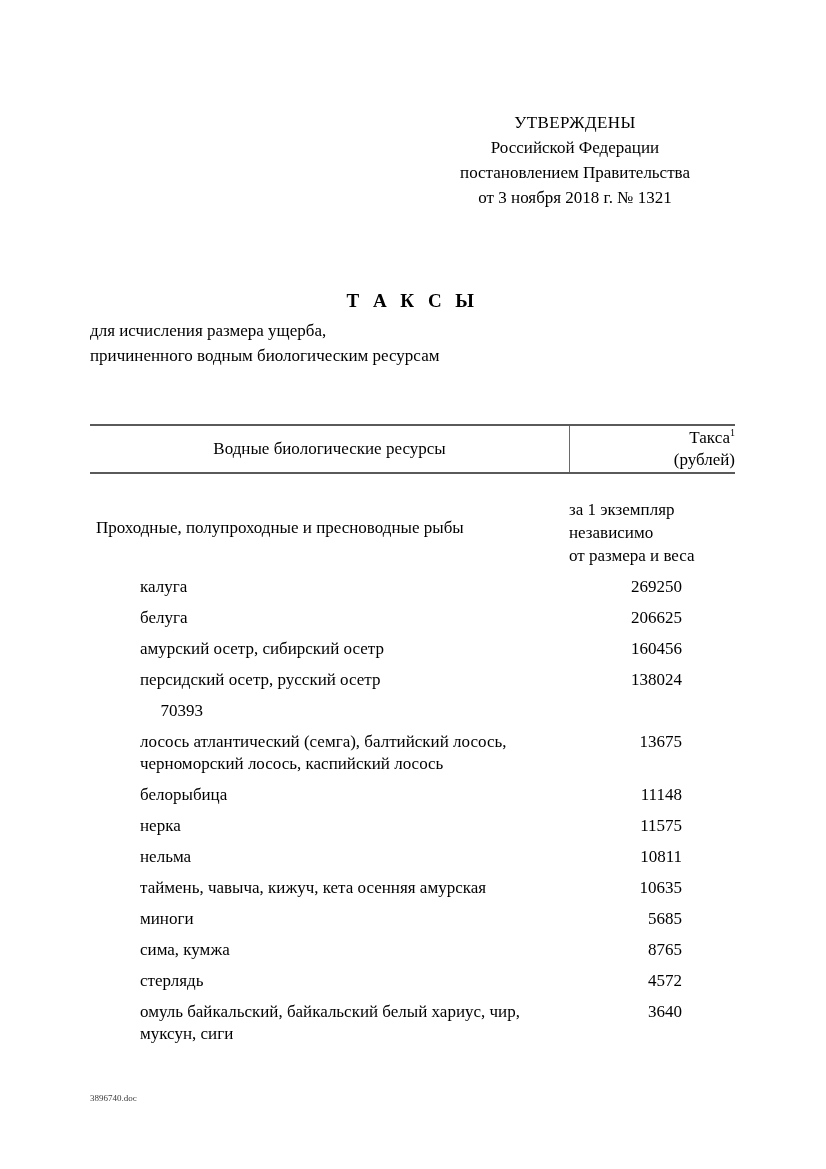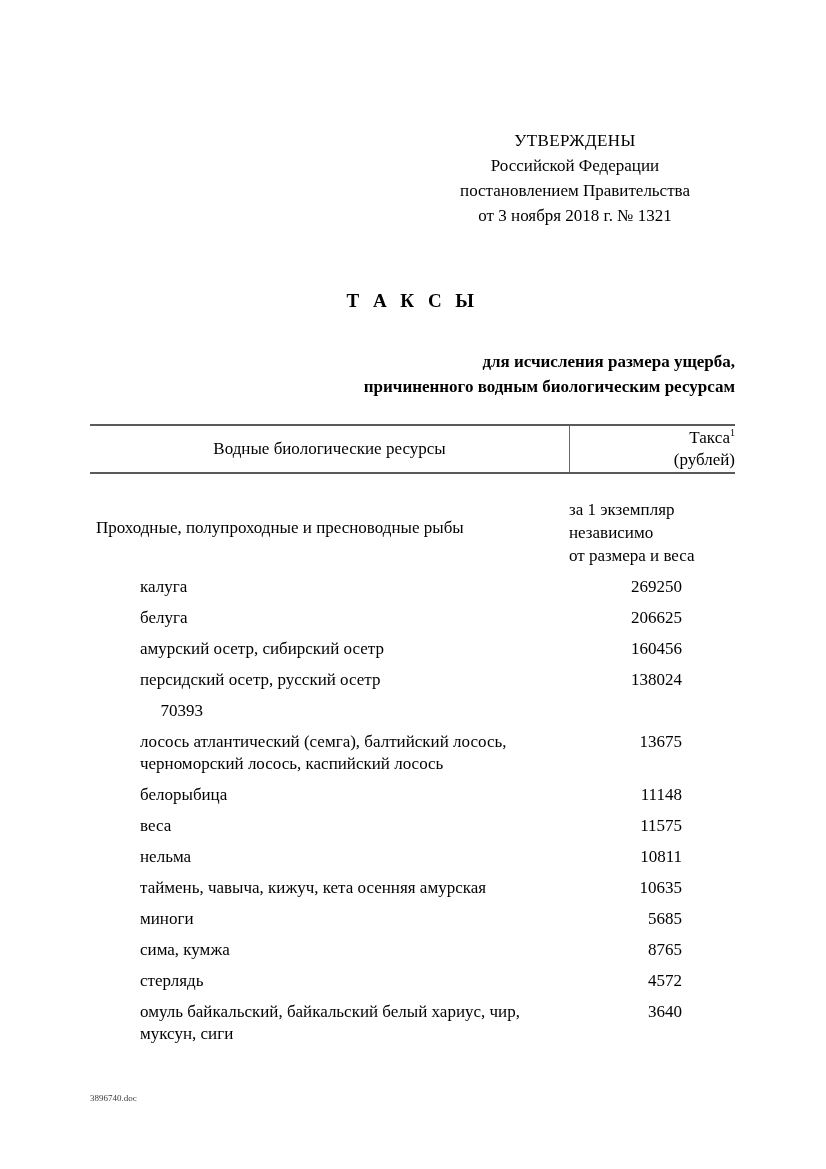--- a/index.html
+++ b/index.html
@@ -23,41 +23,40 @@
     position: absolute;
     top: 110px;
     left: 400px;
     width: 350px;
     text-align: center;
     font-size: 17px;
     line-height: 25px;
   }
   .approval .line-caps {
     letter-spacing: 0.4px;
-    margin-top: 18px;
   }
 
   
   .doc-title {
     position: absolute;
     top: 290px;
     left: 90px;
     width: 645px;
     text-align: center;
     font-weight: bold;
     font-size: 19px;
     letter-spacing: 4.5px;
   }
   .doc-subtitle {
     position: absolute;
-    top: 349px;
+    top: 318px;
     left: 90px;
     width: 645px;
-    text-align: right;
-    font-weight: bold;
+    text-align: left;
+    font-weight: normal;
     font-size: 17px;
     line-height: 25px;
   }
 
   
   .table-wrap {
     position: absolute;
     top: 424px;
     left: 90px;
     width: 645px;
@@ -217,21 +216,21 @@
           </div>
           <div class="data-row">
             <div class="cell-name">лосось атлантический (семга), балтийский лосось, черноморский лосось, каспийский лосось</div>
             <div class="cell-value">13675</div>
           </div>
           <div class="data-row">
             <div class="cell-name">белорыбица</div>
             <div class="cell-value">11148</div>
           </div>
           <div class="data-row">
-            <div class="cell-name">веса</div>
+            <div class="cell-name">нерка</div>
             <div class="cell-value">11575</div>
           </div>
           <div class="data-row">
             <div class="cell-name">нельма</div>
             <div class="cell-value">10811</div>
           </div>
           <div class="data-row">
             <div class="cell-name">таймень, чавыча, кижуч, кета осенняя амурская</div>
             <div class="cell-value">10635</div>
           </div>

